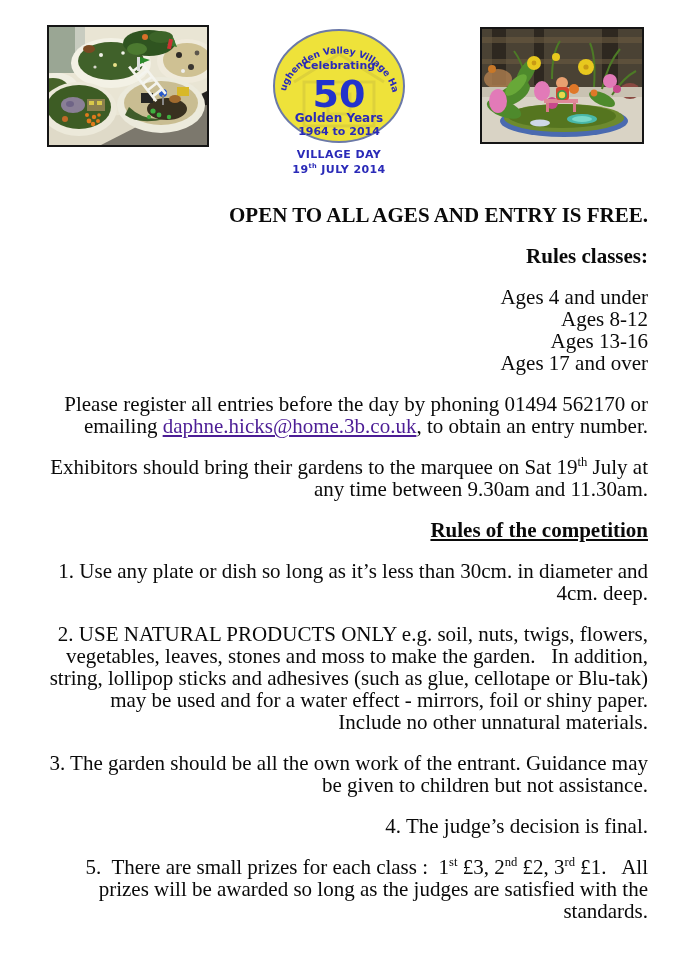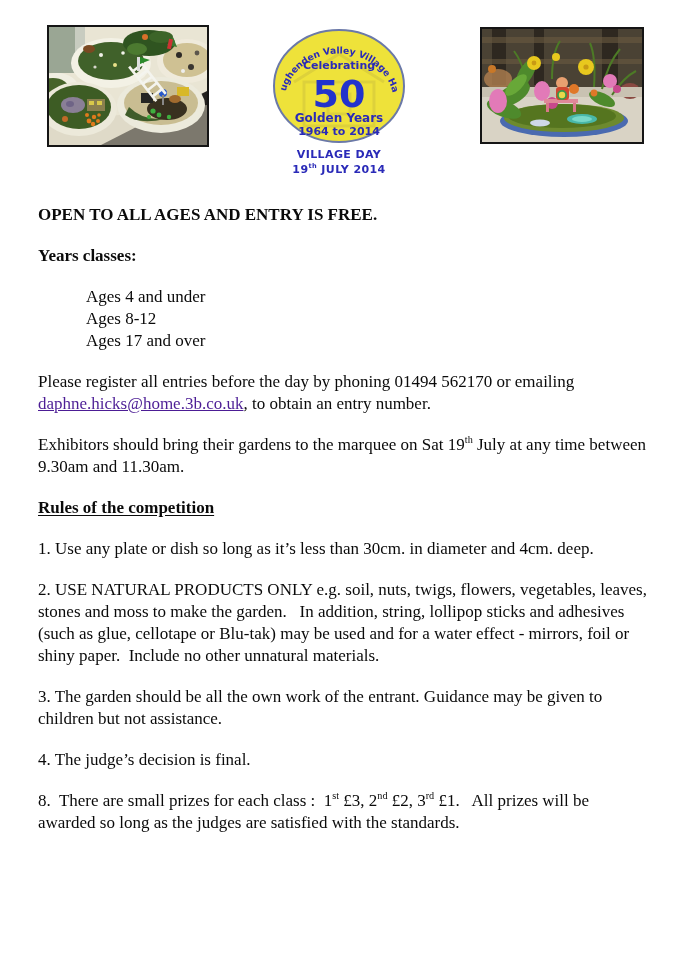--- a/index.html
+++ b/index.html
@@ -30,21 +30,21 @@
     text-align:center;
     font-family:"DejaVu Sans", sans-serif;
     font-weight:bold;
     font-size:19px;line-height:27px;
     letter-spacing:0.8px;
     margin-top:5px;
   }
   .title-block .u{text-decoration:underline;text-underline-offset:3px;}
   sup{font-size:60%;vertical-align:super;line-height:0;}
   
-  .body-text{padding:0 30px 0 38px;font-size:17px;line-height:22px;}
+  .body-text{padding:0 30px 0 38px;font-size:21px;line-height:22px;text-align:right;}
   .body-text p{margin:19px 0;white-space:pre-wrap;}
   .bold{font-weight:bold;}
   .classes-list{margin:0;padding:0 0 0 48px;list-style:none;}
   .classes-list li{margin:0;}
   .four-classes{margin:17px 0 0 0;}
   .rules-heading{font-weight:bold;text-decoration:underline;text-underline-offset:2px;}
   a.email{color:#4c1d95;text-decoration:underline;cursor:pointer;}
 </style>
 </head>
 <body>
@@ -212,37 +212,38 @@
       <circle cx="80" cy="66" r="5" fill="#3a9a4a"></circle>
       <circle cx="80" cy="66" r="3.2" fill="#e8d84a"></circle>
     </svg>
   </div>
 
 
   <div class="body-text">
 
     <p class="bold">OPEN TO ALL AGES AND ENTRY IS FREE.</p>
 
-    <p class="bold four-classes">Years classes:</p>
+    <p class="bold four-classes">Rules classes:</p>
     <ul class="classes-list">
       <li>Ages 4 and under</li>
       <li>Ages 8-12</li>
+      <li>Ages 13-16</li>
       <li>Ages 17 and over</li>
     </ul>
 
     <p><span>Please register all entries before the day by phoning 01494 562170 or emailing </span><a class="email">daphne.hicks@home.3b.co.uk</a><span>, to obtain an entry number.</span></p>
 
     <p><span>Exhibitors should bring their gardens to the marquee on Sat 19</span><sup>th</sup><span> July at any time between 9.30am and 11.30am.</span></p>
 
     <p><span class="rules-heading">Rules of the competition</span></p>
 
     <p>1. Use any plate or dish so long as it’s less than 30cm. in diameter and 4cm. deep.</p>
 
     <p>2. USE NATURAL PRODUCTS ONLY e.g. soil, nuts, twigs, flowers, vegetables, leaves, stones and moss to make the garden.   In addition, string, lollipop sticks and adhesives (such as glue, cellotape or Blu-tak) may be used and for a water effect - mirrors, foil or shiny paper.  Include no other unnatural materials.</p>
 
     <p>3. The garden should be all the own work of the entrant. Guidance may be given to children but not assistance.</p>
 
     <p>4. The judge’s decision is final.</p>
 
-    <p><span>8.  There are small prizes for each class :  1</span><sup>st</sup><span> £3, 2</span><sup>nd</sup><span> £2, 3</span><sup>rd</sup><span> £1.   All prizes will be awarded so long as the judges are satisfied with the standards.</span></p>
+    <p><span>5.  There are small prizes for each class :  1</span><sup>st</sup><span> £3, 2</span><sup>nd</sup><span> £2, 3</span><sup>rd</sup><span> £1.   All prizes will be awarded so long as the judges are satisfied with the standards.</span></p>
 
   </div>
 </div>
 
 </body></html>

